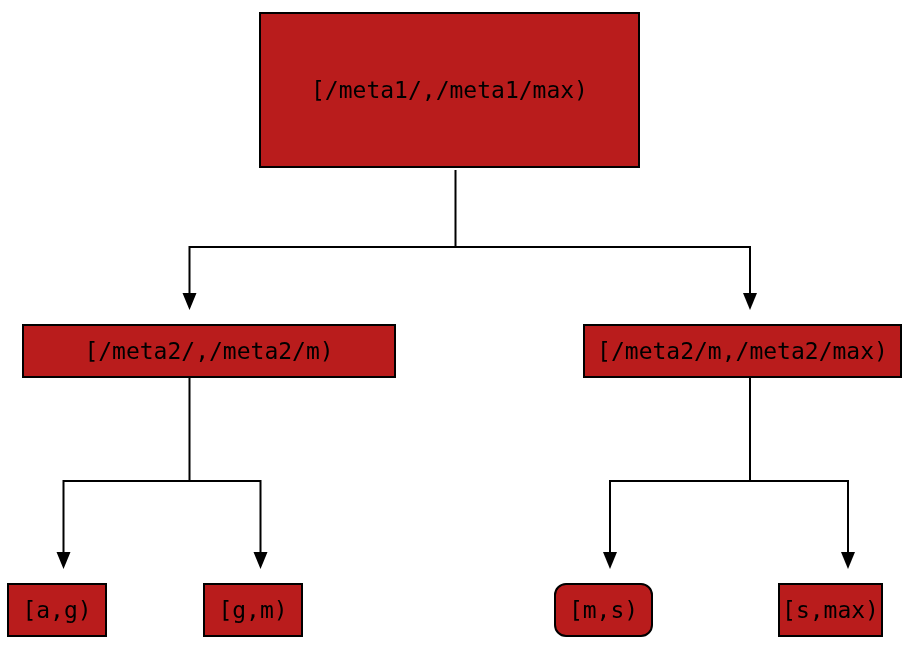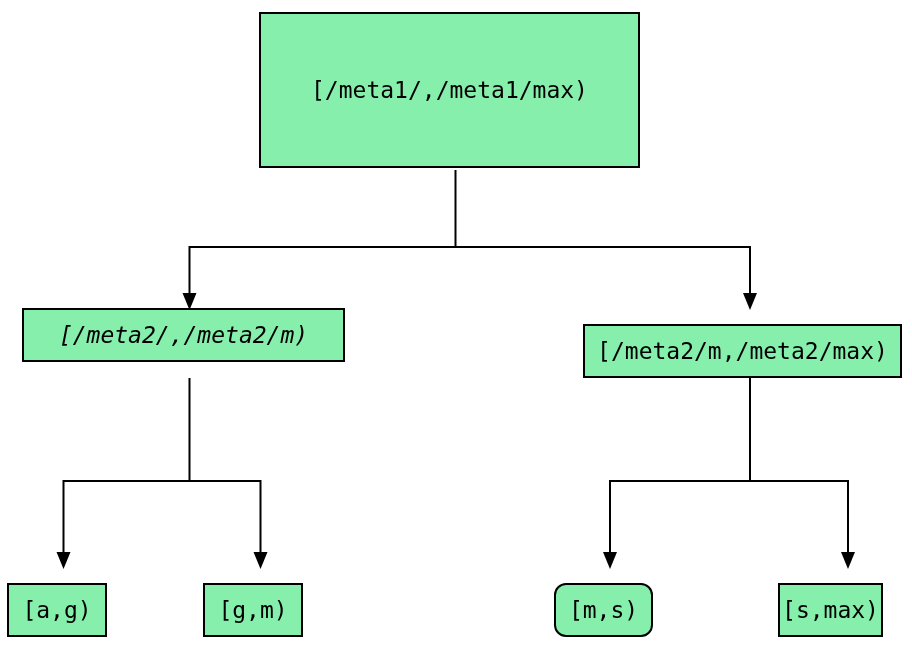--- a/index.html
+++ b/index.html
@@ -28,31 +28,31 @@
     stroke-width: 2;
   }
   .edges-svg polygon {
     fill: #000000;
     stroke: none;
   }
   .node {
     position: absolute;
     box-sizing: border-box;
     border: 2px solid #000000;
-    background: #86efac;
+    background: #b91c1c;
     display: flex;
     align-items: center;
     justify-content: center;
     color: #000000;
     font-size: 23px;
     line-height: 1;
     white-space: nowrap;
   }
   .node-root       { left: 259px; top: 12px;  width: 381px; height: 156px; }
-  .node-meta2-low  { left: 22px;  top: 308px; width: 323px; height: 54px; font-style: italic; }
+  .node-meta2-low  { left: 22px;  top: 324px; width: 374px; height: 54px; }
   .node-meta2-high { left: 583px; top: 324px; width: 319px; height: 54px; }
   .node-leaf-ag    { left: 7px;   top: 583px; width: 100px; height: 54px; }
   .node-leaf-gm    { left: 203px; top: 583px; width: 100px; height: 54px; }
   .node-leaf-ms    { left: 554px; top: 583px; width: 99px;  height: 54px; border-radius: 12px; }
   .node-leaf-smax  { left: 778px; top: 583px; width: 105px; height: 54px; }
 </style>
 </head>
 <body>
 
 <div class="canvas">

